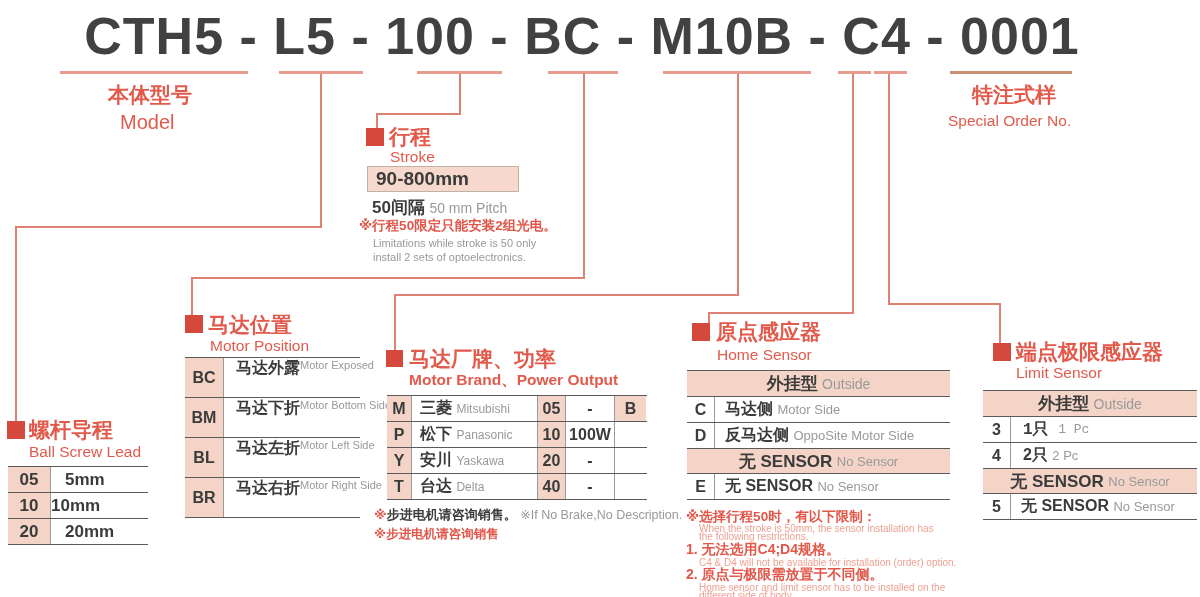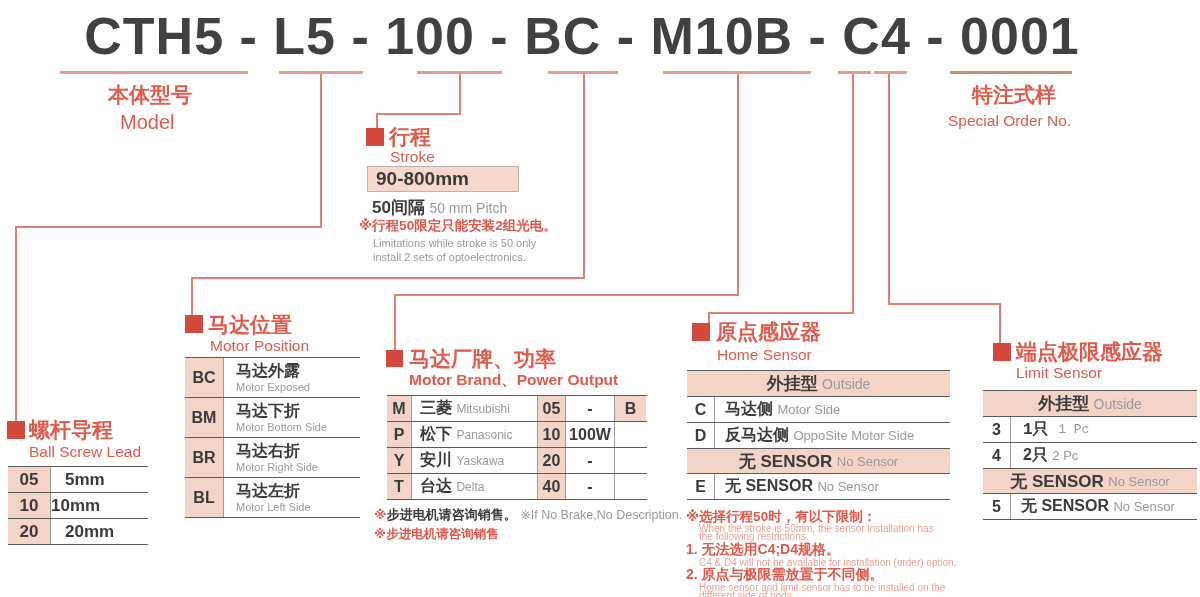--- a/index.html
+++ b/index.html
@@ -23,21 +23,21 @@
   .tbl{position:absolute;border-top:1px solid #5a5a5a;}
   .trow{display:flex;align-items:stretch;border-bottom:1px solid #5a5a5a;box-sizing:border-box;}
   .code{background:#f3d4c7;border-right:1px solid #9a9a9a;display:flex;align-items:center;justify-content:center;
         font-weight:bold;color:#3b3b3b;flex:0 0 auto;}
   .code.white{background:#fff;}
   .desc{display:flex;align-items:center;flex:1 1 auto;min-width:0;}
   .czh{font-weight:bold;color:#3b3b3b;font-size:17px;white-space:nowrap;}
   .cen{color:#999;font-size:13px;white-space:nowrap;}
   .grow{background:#f3d4c7;border-bottom:1px solid #5a5a5a;display:flex;align-items:center;justify-content:center;box-sizing:border-box;}
   
-  .desc2{display:flex;flex-direction:column;justify-content:center;flex:1 1 auto;padding-left:12px;}
+  .desc2{display:flex;flex-direction:row;justify-content:center;flex:1 1 auto;padding-left:12px;}
   .desc2 .czh{font-size:16px;line-height:19px;}
   .desc2 .cen{font-size:11px;line-height:14px;}
   
   .dark{color:#3b3b3b;}
   .gray{color:#999;}
   .rednote{color:#e2574a;font-weight:bold;}
   .pinknote{color:#f0a193;}
   .nw{white-space:nowrap;}
 </style>
 </head>
@@ -136,31 +136,31 @@
         </div>
     </div>
     <div class="trow" style="height:40px;">
       <div class="code" style="width:38px;font-size:16px;">BM</div>
       <div class="desc2">
           <span class="czh">马达下折</span>
           <span class="cen">Motor Bottom Side</span>
         </div>
     </div>
     <div class="trow" style="height:40px;">
+      <div class="code" style="width:38px;font-size:16px;">BL</div>
+      <div class="desc2">
+          <span class="czh">马达左折</span>
+          <span class="cen">Motor Left Side</span>
+        </div>
+    </div>
+    <div class="trow" style="height:40px;">
       <div class="code" style="width:38px;font-size:16px;">BR</div>
       <div class="desc2">
           <span class="czh">马达右折</span>
           <span class="cen">Motor Right Side</span>
-        </div>
-    </div>
-    <div class="trow" style="height:40px;">
-      <div class="code" style="width:38px;font-size:16px;">BL</div>
-      <div class="desc2">
-          <span class="czh">马达左折</span>
-          <span class="cen">Motor Left Side</span>
         </div>
     </div>
   </div>
 
   <div class="sq" style="left:386px;top:350px;width:17px;height:17px;"></div>
   <div class="zh-title" style="left:409px;top:348px;">马达厂牌、功率</div>
   <div class="en-title" style="left:409px;top:372px;font-weight:bold;">Motor Brand、Power Output</div>
   <div class="tbl" style="left:387px;top:395px;width:260px;">
     <div class="trow" style="height:26px;">
       <div class="code" style="width:24px;font-size:16px;">M</div>

